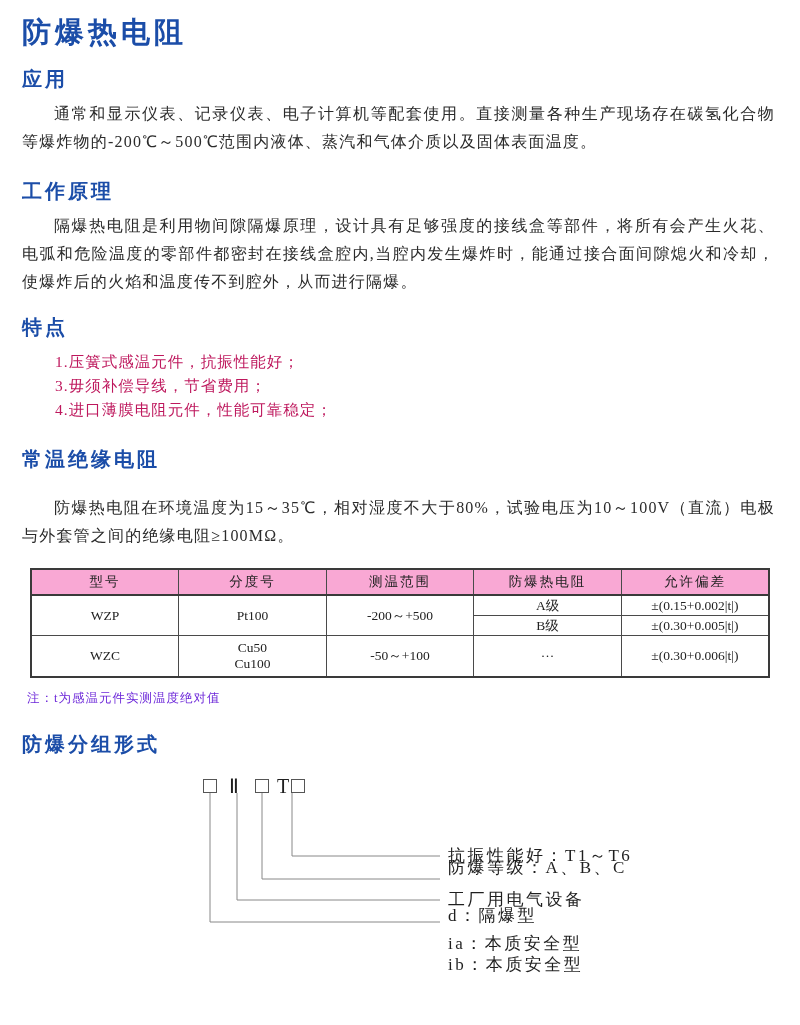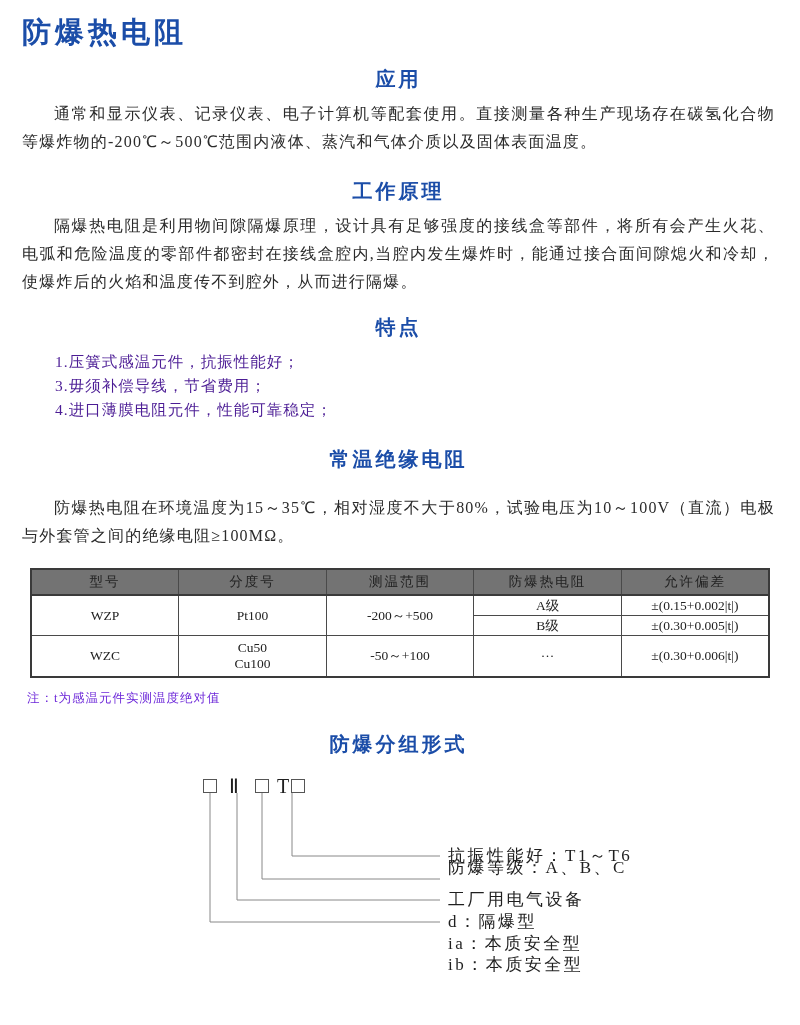--- a/index.html
+++ b/index.html
@@ -9,40 +9,40 @@
   }
   .page{padding:12px 25px 0 22px;position:relative;}
   .doc-title{
     font-family:"Liberation Sans", sans-serif;
     font-size:29px;line-height:36px;font-weight:bold;
     color:#1b4da8;letter-spacing:4px;margin:2px 0 16px 0;
   }
   .sec-heading{
     font-family:"Liberation Sans", sans-serif;
     font-size:20px;line-height:26px;font-weight:bold;
-    color:#1b4da8;letter-spacing:3px;margin:0;text-align:center;
+    color:#1b4da8;letter-spacing:3px;margin:0;
   }
   .body-para{
     font-size:16px;line-height:28px;letter-spacing:1.2px;
     text-align:justify;text-indent:2em;margin:8px 0 0 0;color:#2b2b2b;
   }
   .feature-list{margin:10px 0 0 33px;padding:0;list-style:none;}
   .feature-list li{
-    font-size:15.5px;line-height:24px;letter-spacing:1px;color:#4c1d95;
+    font-size:15.5px;line-height:24px;letter-spacing:1px;color:#be185d;
   }
   .spec-table{
     border-collapse:collapse;width:740px;margin:18px 0 0 8px;
     text-align:center;font-size:13.5px;color:#222;
     border:2px solid #3a3a3a;
   }
   .spec-table th,.spec-table td{
     border:1px solid #4a4a4a;padding:0 4px;font-weight:normal;
   }
   .spec-table th{
-    background:#737373;height:24px;letter-spacing:2px;
+    background:#f9a8d4;height:24px;letter-spacing:2px;
     border-bottom:2px solid #3a3a3a;
   }
   .spec-table col{width:20%;}
   .row-sub td{height:19px;}
   .row-wzc td{height:40px;}
   .table-note{font-size:12.5px;letter-spacing:1px;color:#6d28d9;margin:12px 0 0 5px;}
   .diagram{
     position:relative;height:205px;margin:20px 0 0 -22px;width:800px;
     font-family:"Liberation Serif", serif;
   }
@@ -133,18 +133,18 @@
       <path d="M292 16 V79 H440" fill="none" stroke="#888" stroke-width="1"></path>
     </svg>
     <div class="dbox" style="left:203px;"></div>
     <span class="dsym" style="left:229px;">Ⅱ</span>
     <div class="dbox" style="left:255px;"></div>
     <span class="dsym" style="left:277px;">T</span>
     <div class="dbox" style="left:291px;"></div>
     <div class="dlabel" style="top:68px;">抗振性能好：T1～T6</div>
     <div class="dlabel" style="top:80px;">防爆等级：A、B、C</div>
     <div class="dlabel" style="top:112px;">工厂用电气设备</div>
-    <div class="dlabel" style="top:134px;text-align:right;">d：隔爆型</div>
+    <div class="dlabel" style="top:128px;text-align:right;">d：隔爆型</div>
     <div class="dlabel" style="top:156px;">ia：本质安全型</div>
     <div class="dlabel" style="top:177px;">ib：本质安全型</div>
   </div>
 
 </div>
 
 </body></html>

